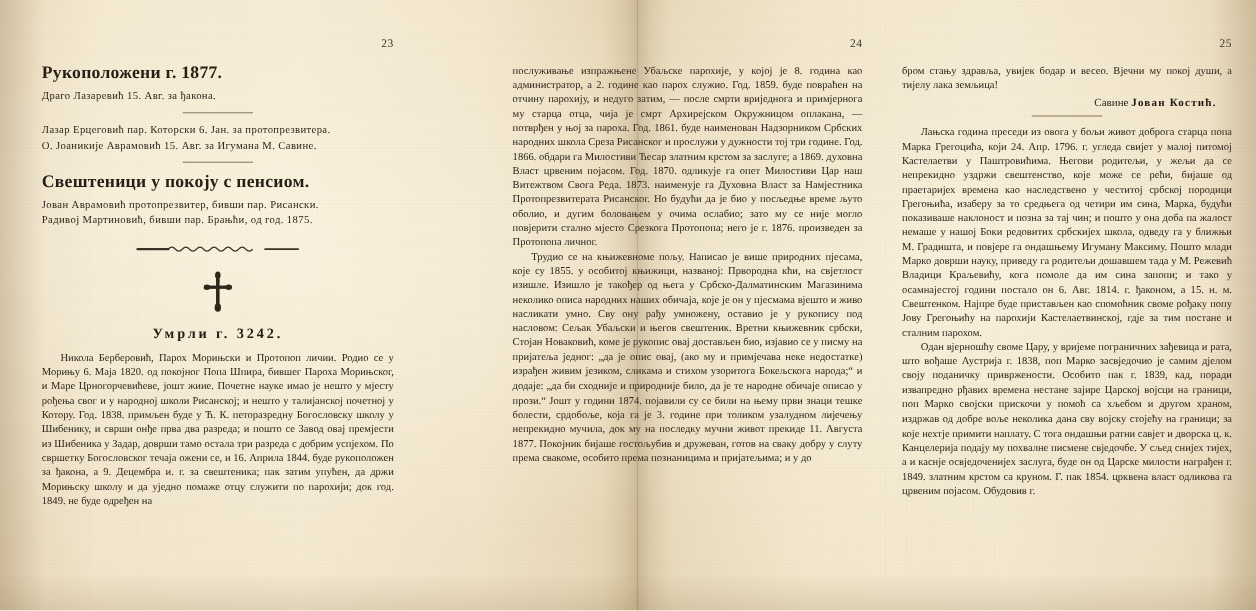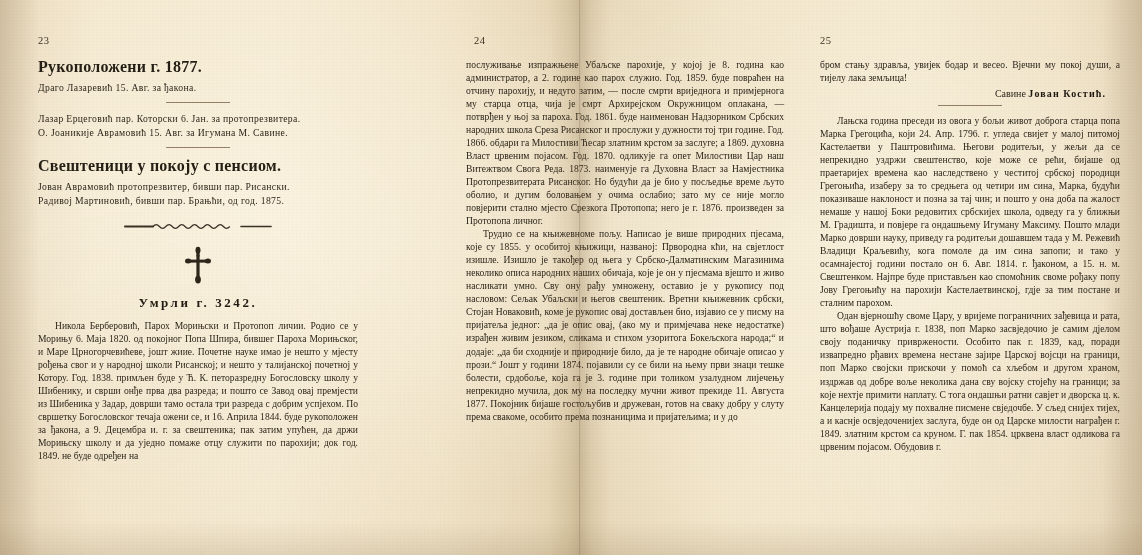--- a/index.html
+++ b/index.html
@@ -82,22 +82,22 @@
   .col-2 { left: 466px; width: 318px; }
   .col-3 { left: 820px; width: 300px; }
 
   .folio {
     font-size: 10.5px;
     line-height: 1;
     color: #3a3124;
     margin-bottom: 11px;
     letter-spacing: 0.4px;
   }
-  .folio.right { }
-  .folio.left  { text-align: left; padding-left: 8px; }
+  .folio.right { text-align: right; }
+  .folio.left  { text-align: right; padding-left: 8px; }
 
   h2.sec {
     font-size: 16px;
     font-weight: bold;
     margin: 0 0 5px 0;
     letter-spacing: 0.25px;
     color: #241e15;
   }
 
   h2.spaced {

